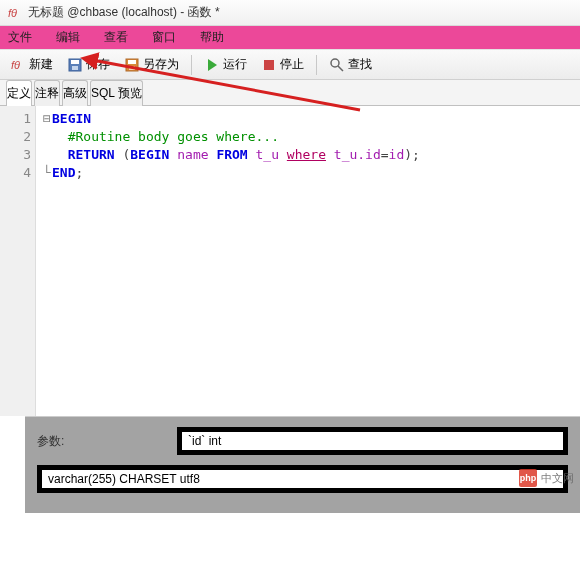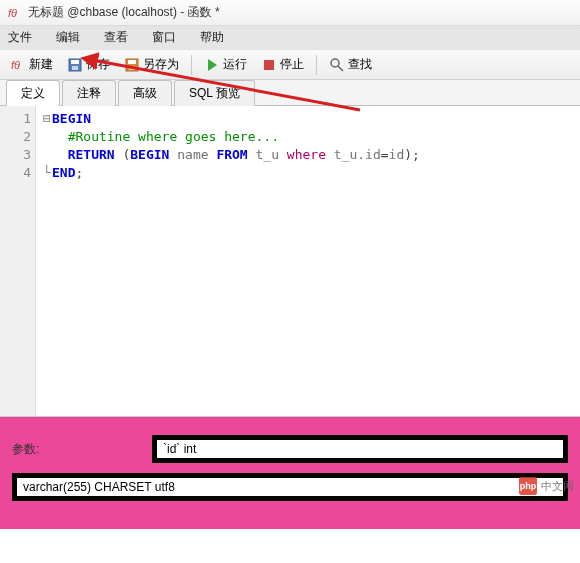--- a/index.html
+++ b/index.html
@@ -2,52 +2,52 @@
 <html><head>
   <meta charset="utf-8">
   <style>
     * { box-sizing: border-box; margin: 0; padding: 0; }
     body { font-family: "Microsoft YaHei", Tahoma, sans-serif; font-size: 12px; background: #fff; width: 580px; height: 563px; position: relative; overflow: hidden; }
     
     .titlebar { height: 26px; background: linear-gradient(#fdfdfd, #f0f0f0); border-bottom: 1px solid #d9d9d9; display: flex; align-items: center; padding: 0 6px; gap: 6px; }
     .titlebar .icon { width: 16px; height: 16px; display: inline-flex; align-items: center; justify-content: center; }
     .title-text { font-size: 12px; color: #333; }
     
-    .menubar { height: 24px; background: #e5e5e5; display: flex; align-items: center; padding: 0 8px; gap: 24px; border-bottom: 1px solid #e3e3e3; }
+    .menubar { height: 24px; background: #ec4899; display: flex; align-items: center; padding: 0 8px; gap: 24px; border-bottom: 1px solid #e3e3e3; }
     .menu-item { cursor: default; color: #222; }
     
     .toolbar { height: 30px; background: linear-gradient(#fafafa, #ececec); border-bottom: 1px solid #d0d0d0; display: flex; align-items: center; padding: 0 4px; gap: 2px; }
     .tb-btn { display: inline-flex; align-items: center; gap: 3px; padding: 3px 6px; cursor: pointer; border-radius: 2px; }
     .tb-sep { width: 1px; height: 20px; background: #c8c8c8; margin: 0 4px; }
     .tb-icon { width: 16px; height: 16px; display: inline-block; }
     
     .tabbar { height: 26px; background: #f4f4f4; display: flex; align-items: flex-end; padding: 0 6px; border-bottom: 1px solid #c0c0c0; }
-    .tab { padding: 4px 14px; border: 1px solid #c0c0c0; border-bottom: none; background: #f0f0f0; margin-right: 2px; border-radius: 3px 3px 0 0; cursor: pointer; position: relative; top: 1px; }
+    .tab { padding: 4px 0; border: 1px solid #c0c0c0; border-bottom: none; background: #f0f0f0; margin-right: 2px; border-radius: 3px 3px 0 0; cursor: pointer; position: relative; top: 1px; }
     .tab.active { background: #fff; }
     
     .editor { display: flex; height: 310px; background: #fff; }
     .gutter { width: 36px; background: #f0f0f0; border-right: 1px solid #ddd; text-align: right; padding: 4px 4px 0 0; font-family: Consolas, monospace; font-size: 13px; color: #888; line-height: 18px; }
     .code { flex: 1; padding: 4px 6px; font-family: Consolas, monospace; font-size: 13px; line-height: 18px; white-space: pre; }
     .fold { color: #888; display:inline-block; width:10px; text-align:center; }
     .kw { color: #0000e0; font-weight: bold; }
     .cmt { color: #009000; }
-    .fn { color: #b00060; }
+    .fn { color: #b00060; text-decoration: underline; }
     .op { color: #444; }
-    .ident { color: #737373; }
+    .ident { color: #a21caf; }
     
-    .bottom-panel { border-top: 1px solid #ccc; background: #ec4899; padding: 18px 12px; }
+    .bottom-panel { border-top: 1px solid #ccc; background: #a3a3a3; padding: 10px 12px; margin-left: 25px; }
     .form-row { display: flex; align-items: center; margin-bottom: 10px; }
     .form-label { width: 140px; color: #333; }
     .form-input { flex: 1; height: 28px; border: 5px solid #000000; background: #fff; padding: 0 6px; font-size: 12px; }
     .form-select { flex: 1; height: 22px; border: 1px solid #a9a9a9; background: #fff; display: flex; align-items: center; justify-content: space-between; padding: 0 4px 0 6px; }
     .select-arrow { width: 16px; text-align: center; color: #555; }
     
     .arrow-annotation { position: absolute; pointer-events: none; z-index: 100; }
     
-    .watermark { position: absolute; right: 6px; bottom: 68px; display: flex; align-items: center; gap: 4px; opacity: 0.85; }
+    .watermark { position: absolute; right: 6px; bottom: 76px; display: flex; align-items: center; gap: 4px; opacity: 0.85; }
     .watermark-logo { width: 18px; height: 18px; background: #dc3a2a; color:#fff; font-size:9px; font-weight:bold; display:flex; align-items:center; justify-content:center; border-radius:2px; }
     .watermark-text { font-size: 11px; color: #666; }
   </style>
 </head>
 <body>
 
 <div class="titlebar">
   <span class="icon">
     <svg viewBox="0 0 16 16">
         <text x="2" y="12" font-size="11" font-style="italic" fill="#c94545">fθ</text>
@@ -130,21 +130,21 @@
 </div>
 
 <div class="editor">
   <div class="gutter">
     <div>1</div>
     <div>2</div>
     <div>3</div>
     <div>4</div>
   </div>
   <div class="code"><span class="fold">⊟</span><span class="kw">BEGIN</span>
-<span class="fold"> </span><span class="cmt">  #Routine where goes here...</span>
+<span class="fold"> </span><span class="cmt">  #Routine body goes where...</span>
 <span class="fold"> </span><span class="kw">  RETURN </span><span class="op">(</span><span class="kw">BEGIN</span><span class="ident"> name </span><span class="kw">FROM</span><span class="ident"> t_u </span><span class="fn">where</span><span class="ident"> t_u.id</span><span class="op">=</span><span class="ident">id</span><span class="op">)</span><span class="op">;</span>
 <span class="fold">└</span><span class="kw">END</span><span class="op">;</span></div>
 </div>
 
 <div class="bottom-panel">
   <div class="form-row">
     <div class="form-label">参数:</div>
     <input class="form-input" value="`id` int" style="">
   </div>
   <div class="form-row">

